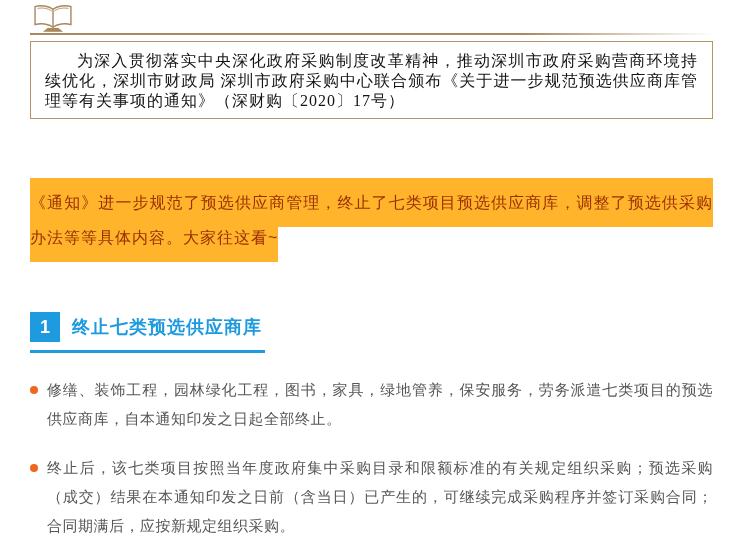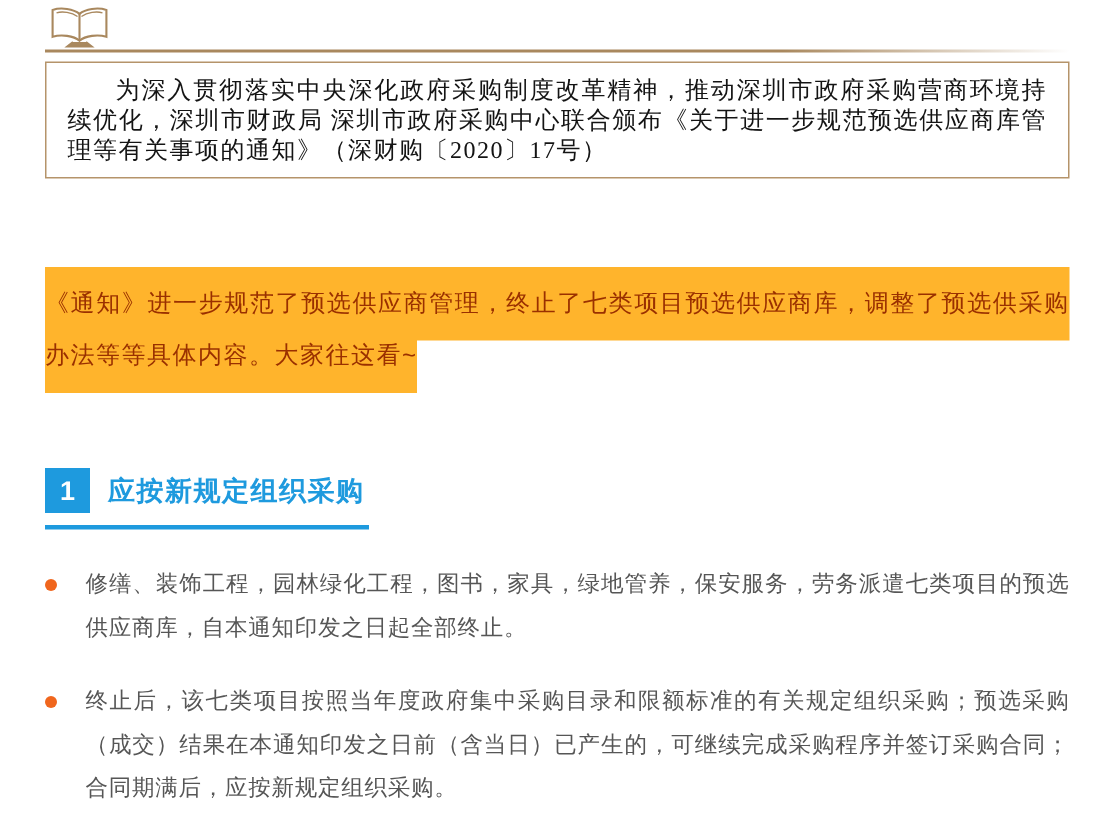--- a/index.html
+++ b/index.html
@@ -45,21 +45,21 @@
     width:30px; height:30px; background:#1e9ade; color:#ffffff;
     font-weight:bold; font-size:18px;
     display:flex; align-items:center; justify-content:center;
   }
   .section-title {
     color:#1e9ade; font-weight:bold; font-size:18px; letter-spacing:1px;
   }
 
   .bullet-list { margin-top:22px; list-style:none; }
   .bullet-item {
-    display:flex; gap:19px;
+    display:flex; gap:9px;
     margin-bottom:20px;
     font-size:15px; line-height:29px; color:#565656;
     text-align:justify; letter-spacing:0.5px;
   }
   .bullet-dot {
     width:8px; height:8px; border-radius:50%;
     background:#f0661d; flex:none; margin-top:11px;
   }
   .bullet-text { flex:1; }
 </style>
@@ -84,21 +84,21 @@
     <span>为深入贯彻落实中央深化政府采购制度改革精神，推动深圳市政府采购营商环境持续优化，深圳市财政局 深圳市政府采购中心联合颁布《关于进一步规范预选供应商库管理等有关事项的通知》（深财购〔2020〕17号）</span>
   </div>
 
   <div class="highlight-para">
     <span class="highlight-span">《通知》进一步规范了预选供应商管理，终止了七类项目预选供应商库，调整了预选供采购办法等等具体内容。大家往这看~</span>
   </div>
 
   <div class="section-header">
     <div class="section-header-inner">
       <div class="section-num">1</div>
-      <div class="section-title">应按新规定组织采购</div>
+      <div class="section-title">终止七类预选供应商库</div>
     </div>
   </div>
 
   <ul class="bullet-list">
     <li class="bullet-item">
       <span class="bullet-dot"></span>
       <span class="bullet-text">修缮、装饰工程，园林绿化工程，图书，家具，绿地管养，保安服务，劳务派遣七类项目的预选供应商库，自本通知印发之日起全部终止。</span>
     </li>
     <li class="bullet-item">
       <span class="bullet-dot"></span>

